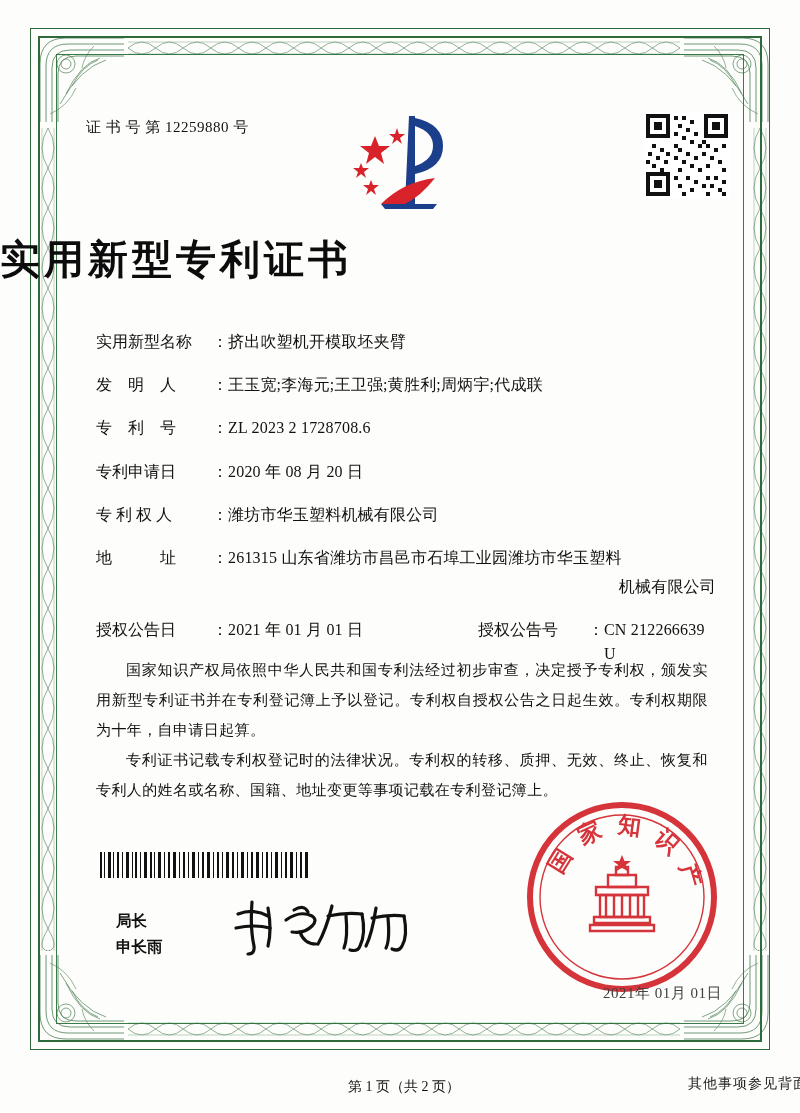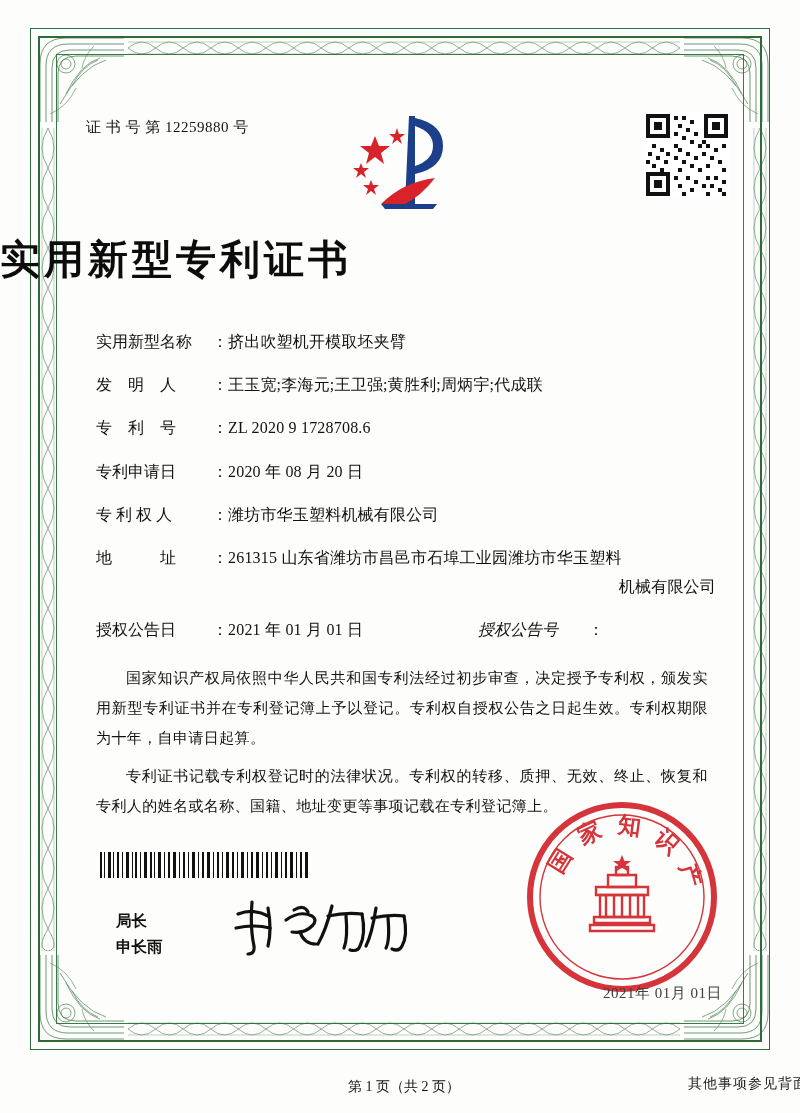--- a/index.html
+++ b/index.html
@@ -142,35 +142,34 @@
     text-align: right;
   }
   .row.dual .val1 {
     width: 250px;
     flex: 0 0 250px;
   }
   .row.dual .lbl2 {
     width: 110px;
     flex: 0 0 110px;
     white-space: nowrap;
-    font-style: italic;
   }
 
   
   .body-text {
     position: absolute;
     left: 96px; top: 655px;
     width: 612px;
     font-size: 15px;
     line-height: 2.0;
     text-align: justify;
     letter-spacing: 0.4px;
   }
   .body-text p {
-    margin: 8px 0 0 0;
+    margin: 0 0 0 0;
     text-indent: 2em;
   }
 
   
   .barcode {
     position: absolute;
     left: 100px; top: 852px;
     width: 210px; height: 26px;
   }
 
@@ -438,21 +437,21 @@
 
     <div class="row">
       <span class="lbl">发　明　人</span>
       <span class="colon">：</span>
       <span class="val">王玉宽;李海元;王卫强;黄胜利;周炳宇;代成联</span>
     </div>
 
     <div class="row">
       <span class="lbl">专　利　号</span>
       <span class="colon">：</span>
-      <span class="val">ZL 2020 9 1728708.6</span>
+      <span class="val">ZL 2023 2 1728708.6</span>
     </div>
 
     <div class="row">
       <span class="lbl">专利申请日</span>
       <span class="colon">：</span>
       <span class="val">2020 年 08 月 20 日</span>
     </div>
 
     <div class="row">
       <span class="lbl">专 利 权 人</span>
@@ -468,20 +467,21 @@
         <span class="second-line">机械有限公司</span>
       </span>
     </div>
 
     <div class="row dual">
       <span class="lbl">授权公告日</span>
       <span class="colon">：</span>
       <span class="val val1">2021 年 01 月 01 日</span>
       <span class="lbl2">授权公告号</span>
       <span class="colon">：</span>
+      <span class="val">CN 212266639 U</span>
     </div>
 
   </div>
 
   <div class="body-text">
     <p>国家知识产权局依照中华人民共和国专利法经过初步审查，决定授予专利权，颁发实用新型专利证书并在专利登记簿上予以登记。专利权自授权公告之日起生效。专利权期限为十年，自申请日起算。</p>
     <p>专利证书记载专利权登记时的法律状况。专利权的转移、质押、无效、终止、恢复和专利人的姓名或名称、国籍、地址变更等事项记载在专利登记簿上。</p>
   </div>
 
   <div class="barcode">

